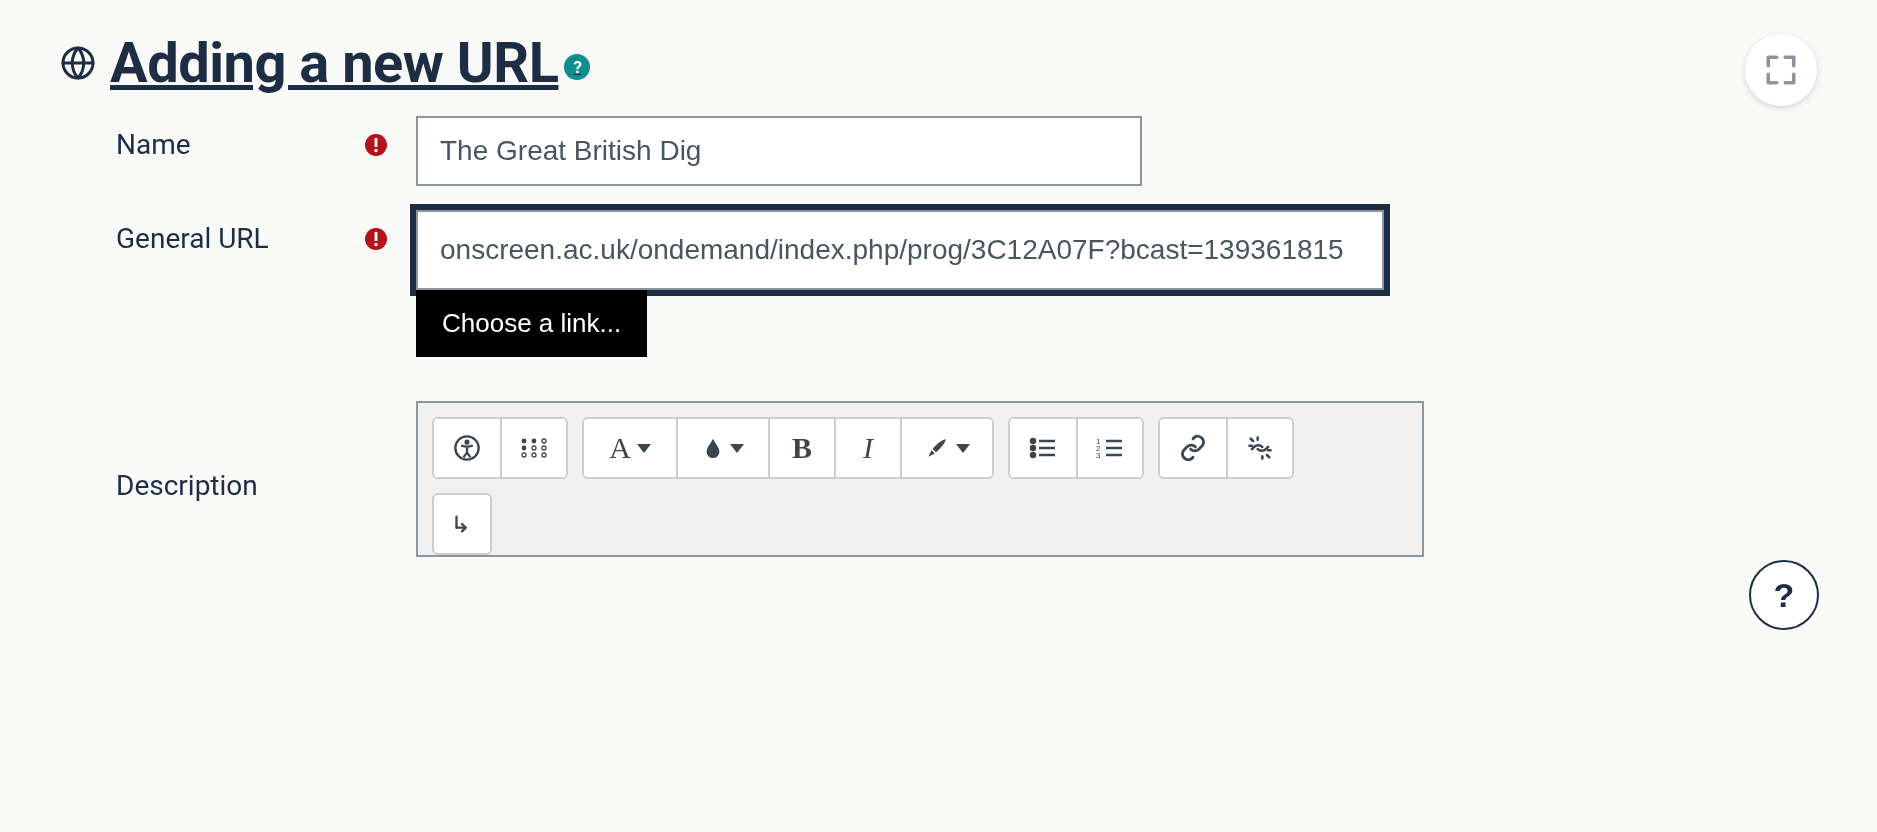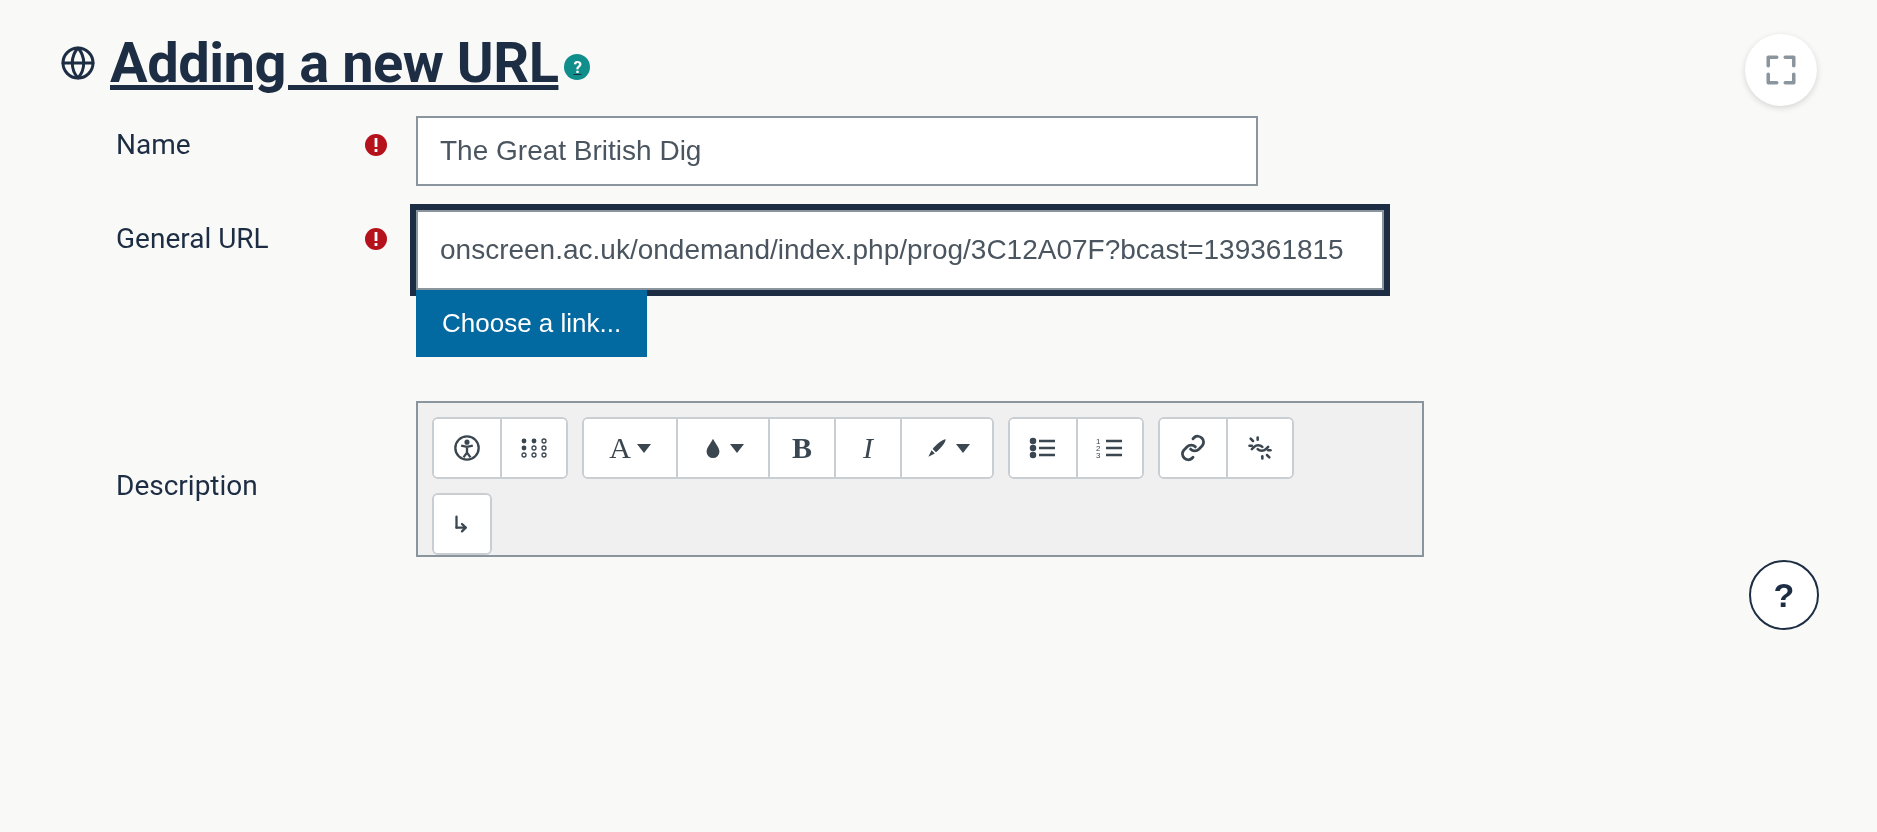--- a/index.html
+++ b/index.html
@@ -107,39 +107,39 @@
     color:#1d2d44;
   }
   .required-icon {
     color:#b5121b;
     display:inline-flex;
   }
   .field-cell {
     flex: 0 0 auto;
   }
   .text-input {
-    width: 842px;
+    width: 726px;
     height: 70px;
     border: 2px solid #8a959e;
     padding: 0 22px;
     font-size: 28px;
     color:#4a5560;
     background:#fff;
   }
   .text-input.focus-ring {
     outline: 6px solid #1d2d44;
     outline-offset: 0;
     border-color:#8a959e;
     width: 968px;
     height: 80px;
   }
   .choose-link-btn {
     display:inline-block;
     margin-top: 0;
-    background:#0369a1;
+    background:#000000;
     color:#fff;
     font-size: 26px;
     padding: 18px 26px;
     border:none;
     cursor:pointer;
   }
   .url-field-wrapper { display:flex; flex-direction:column; align-items:flex-start; }
   .editor-container {
     width: 1008px;
     border: 2px solid #8a959e;

